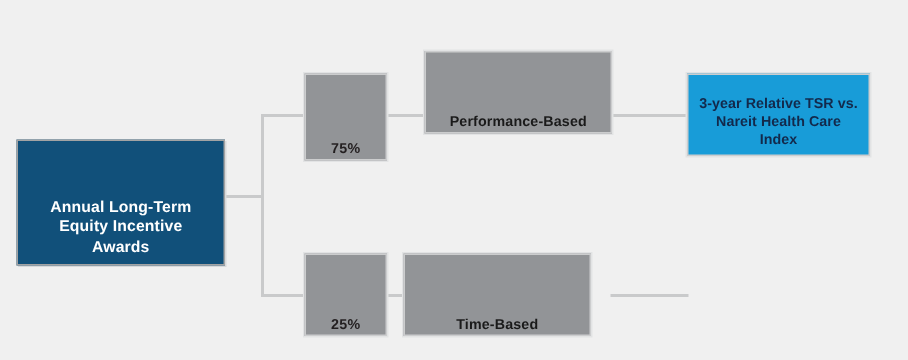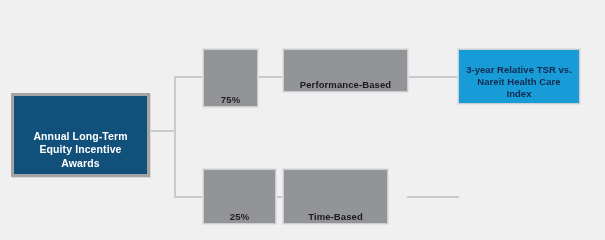--- a/index.html
+++ b/index.html
@@ -41,21 +41,21 @@
     line-height: 1.28;
   }
 
   .node-root {
     background: #11507a;
     color: #ffffff;
     font-size: 10.5px;
     font-weight: bold;
     letter-spacing: 0.1px;
     padding: 4px 8px;
-    border: 3px solid #a3a3a3;
+    border: 1px solid #a3a3a3;
     box-shadow: 1px 1px 0 0 #d8d9da;
   }
 
   .node-pct {
     background: #929497;
     color: #231f20;
     font-size: 9.5px;
     font-weight: bold;
     letter-spacing: 0.2px;
   }
@@ -96,30 +96,30 @@
   <div class="line line-h" style="left:407px; top:196px; width:52px;"></div>
 
   <div class="node node-root" style="left:11px; top:93px; width:139px; height:84px;">
     <span class="node-label">Annual Long-Term Equity Incentive Awards</span>
   </div>
 
   <div class="node node-pct" style="left:203px; top:49px; width:55px; height:58px;">
     <span class="node-label">75%</span>
   </div>
 
-  <div class="node node-type" style="left:283px; top:49px; width:125px; height:43px;">
+  <div class="node node-type" style="left:283px; top:34px; width:125px; height:55px;">
     <span class="node-label">Performance-Based</span>
   </div>
 
   <div class="node node-detail" style="left:458px; top:49px; width:122px; height:55px;">
     <span class="node-label">3-year Relative TSR vs. Nareit Health Care Index</span>
   </div>
 
-  <div class="node node-pct" style="left:203px; top:169px; width:73px; height:55px;">
+  <div class="node node-pct" style="left:203px; top:169px; width:55px; height:55px;">
     <span class="node-label">25%</span>
   </div>
 
-  <div class="node node-type" style="left:283px; top:169px; width:105px; height:55px;">
+  <div class="node node-type" style="left:269px; top:169px; width:125px; height:55px;">
     <span class="node-label">Time-Based</span>
   </div>
 
 
 </div>
 
 </body></html>

